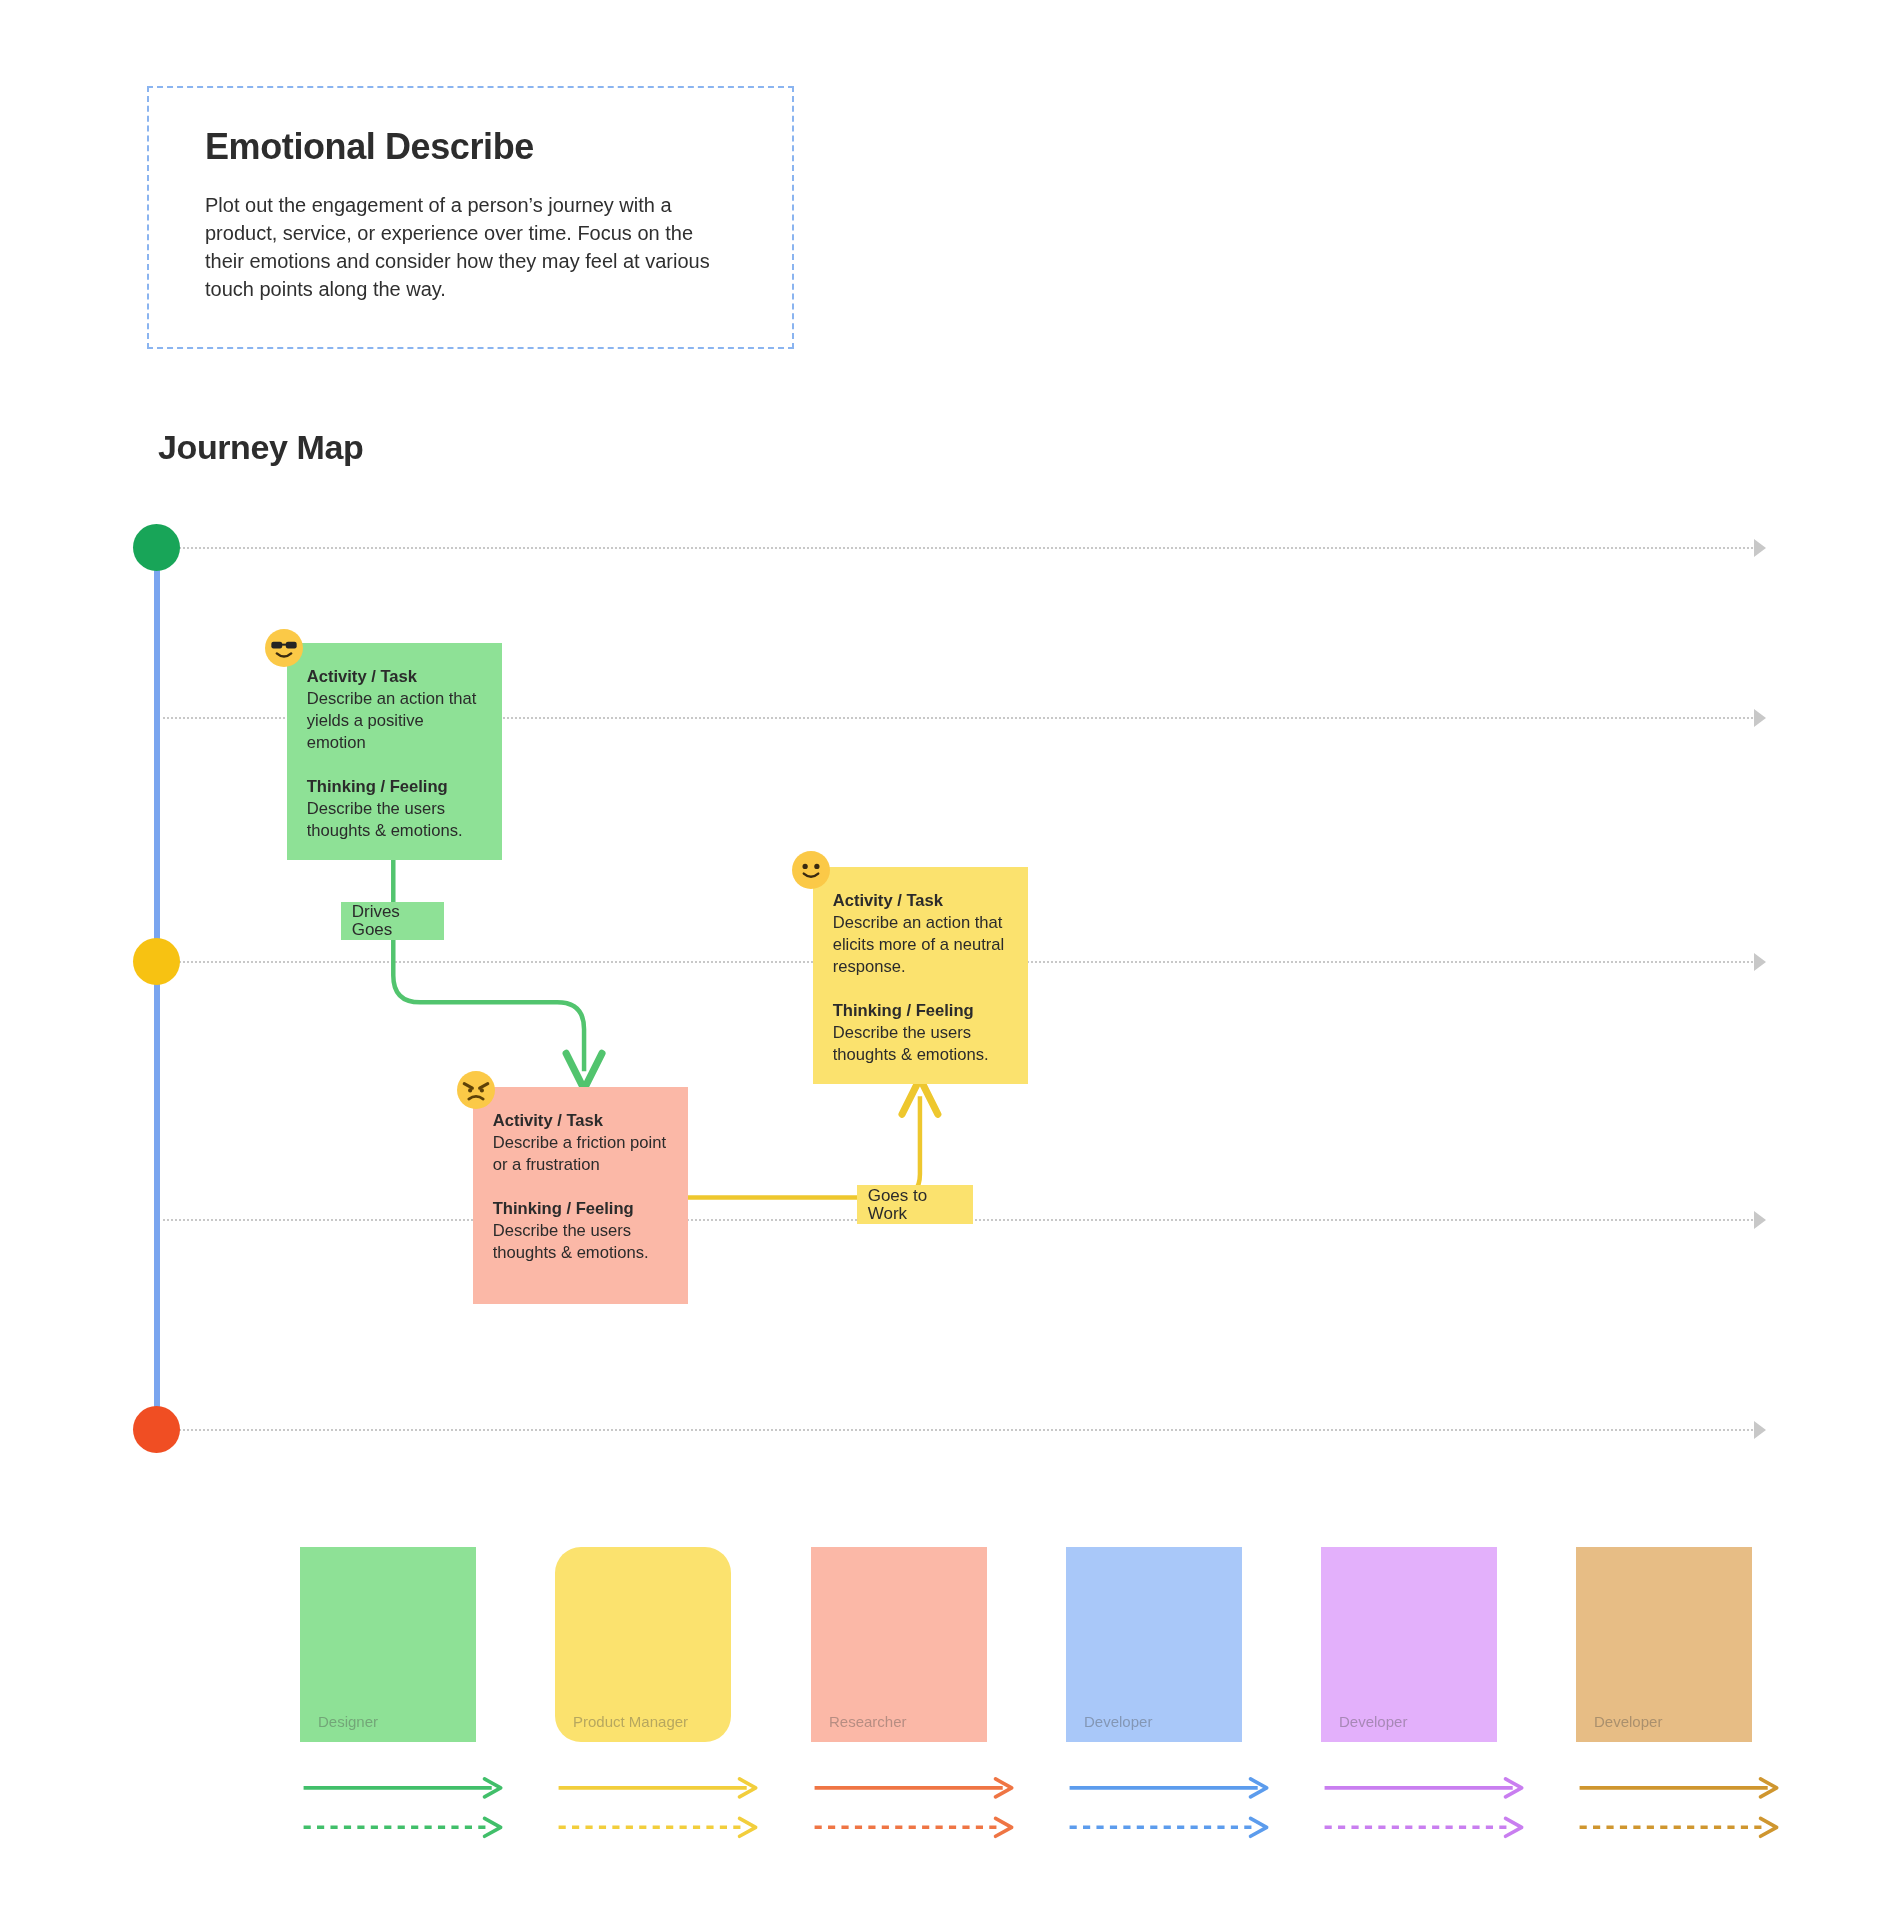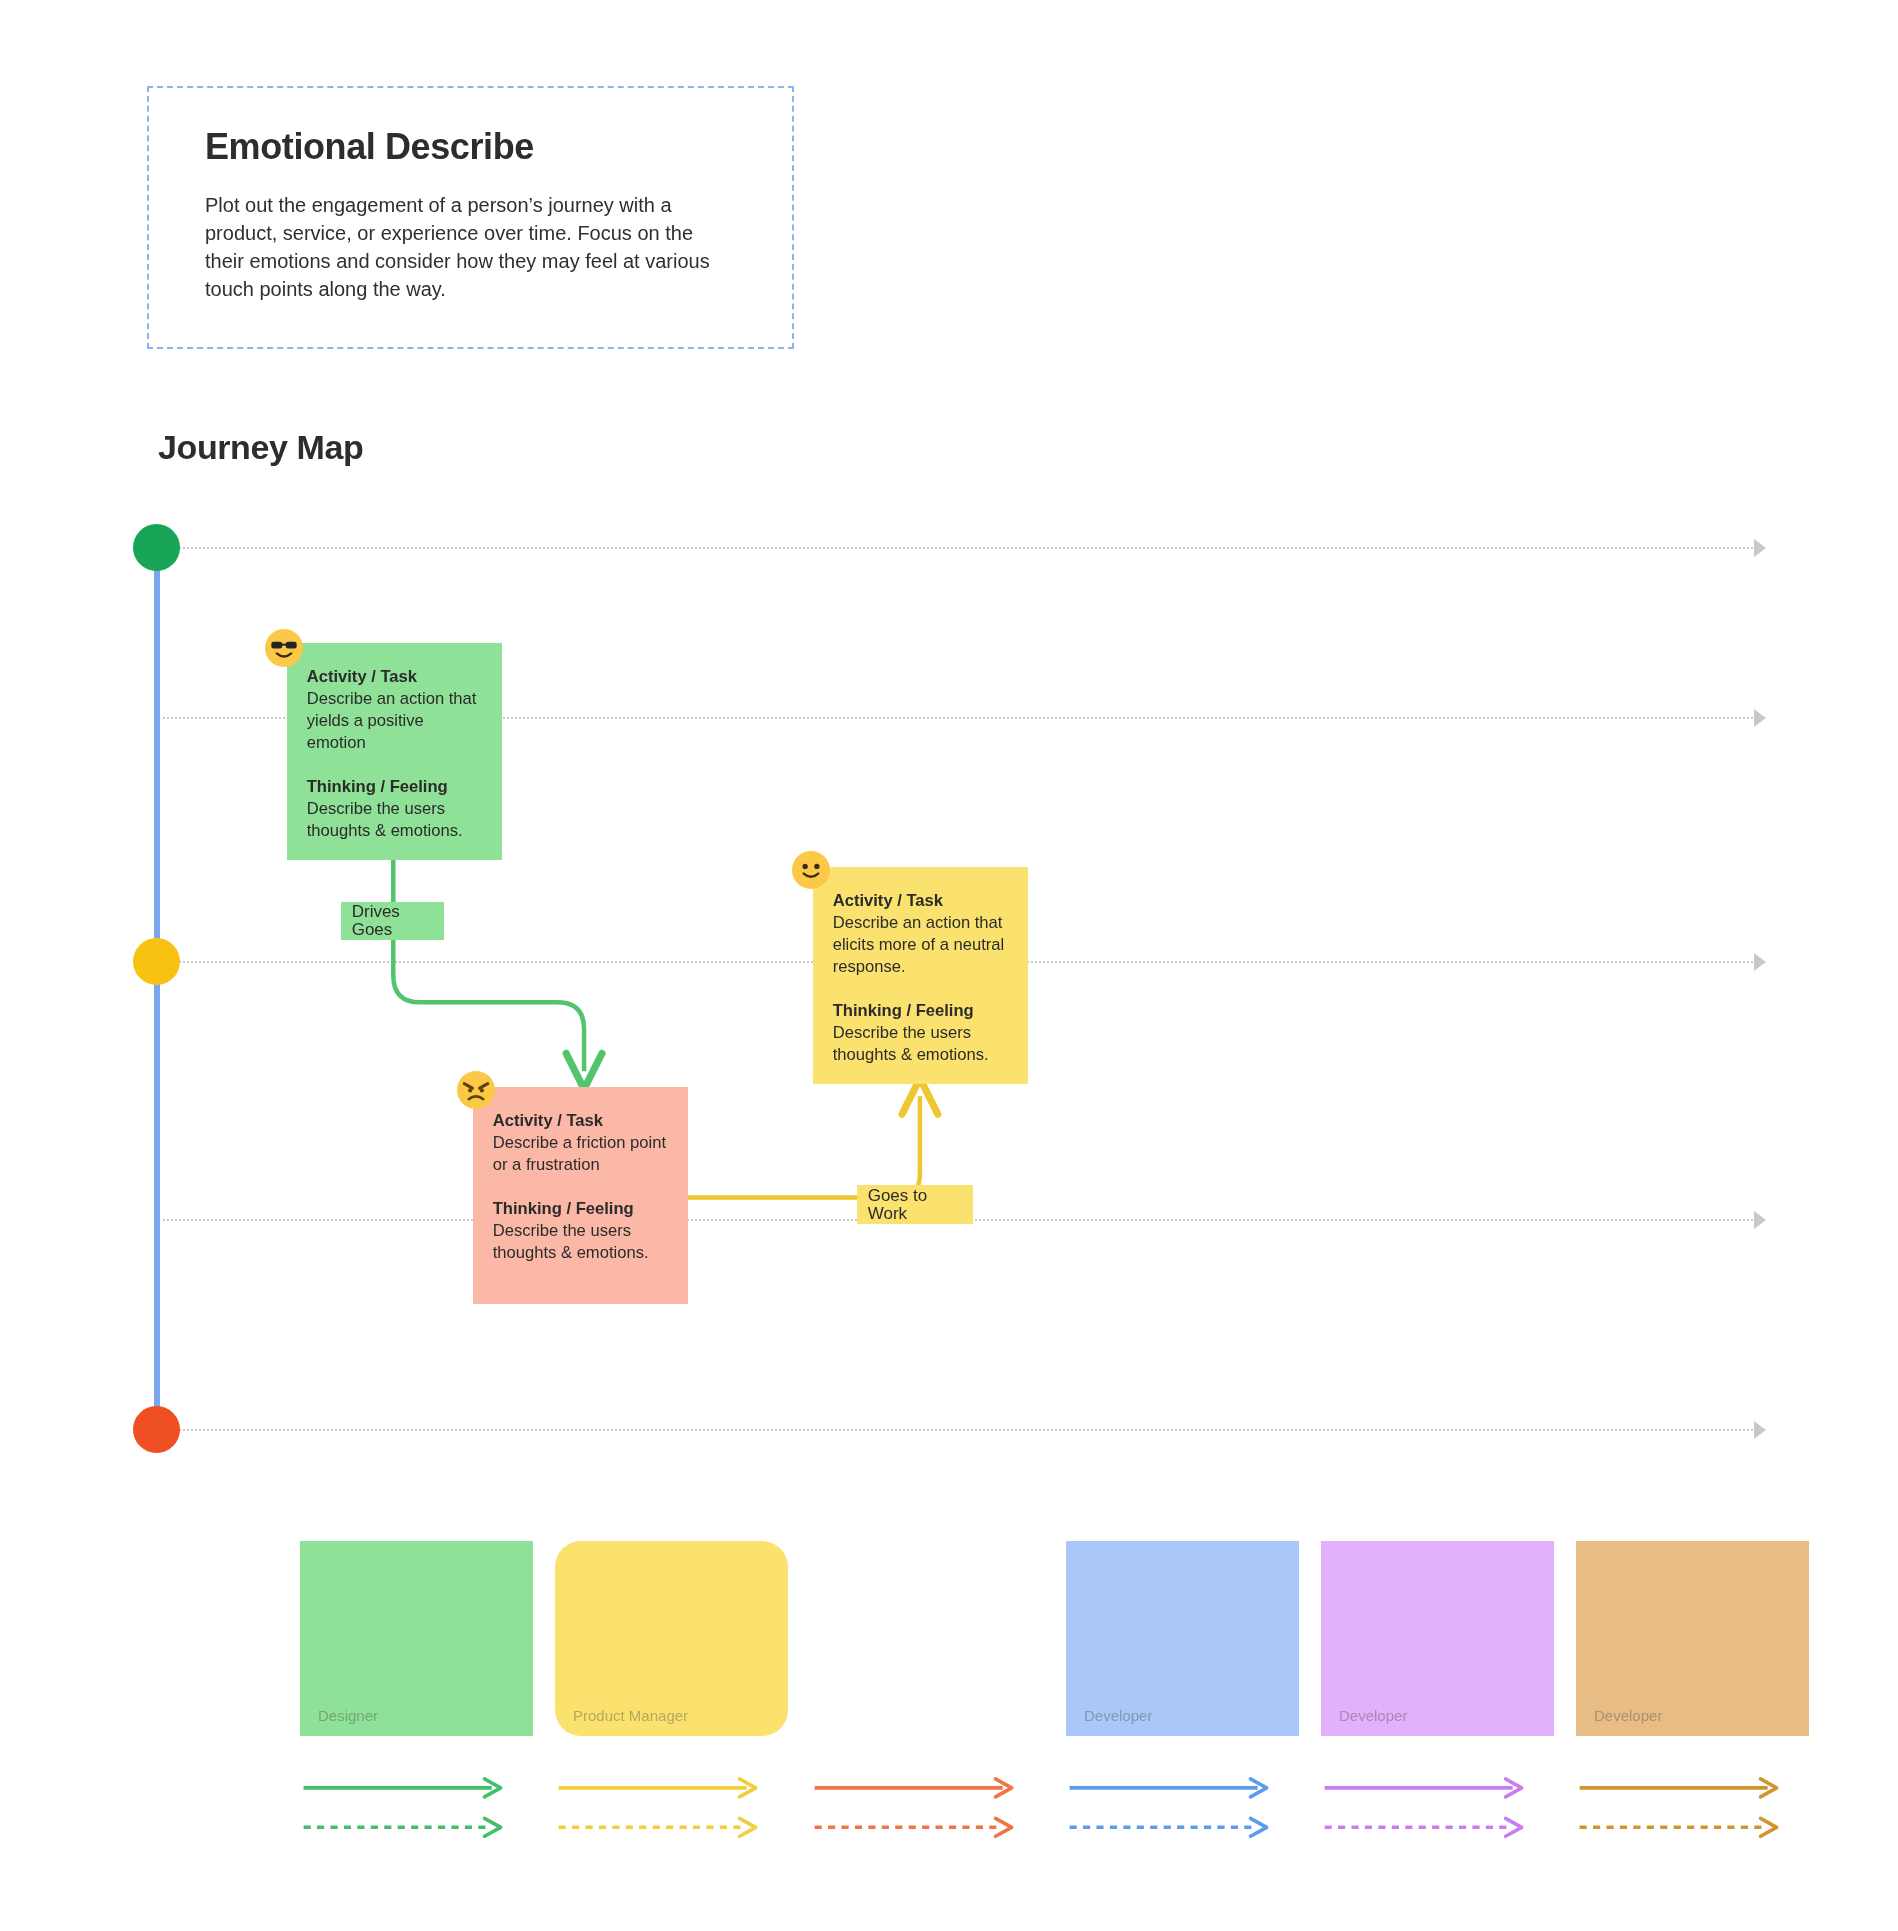--- a/index.html
+++ b/index.html
@@ -147,22 +147,22 @@
   
   .legend {
     position: absolute;
     left: 0;
     top: 1533px;
     width: 1899px;
     height: 340px;
   }
   .swatch {
     position: absolute;
-    top: 8px;
-    width: 233px;
+    top: 14px;
+    width: 176px;
     height: 195px;
   }
   .swatch-label {
     position: absolute;
     left: 18px;
     bottom: 12.5px;
     font-size: 15px;
     color: rgba(70,70,70,0.38);
   }
   .arrow-set {
@@ -278,20 +278,23 @@
       </svg></div>
     <div class="swatch" style="left: 555px; background: rgb(251, 226, 110); border-radius: 26px;">
       <div class="swatch-label">Product Manager</div>
     </div>
     <div class="arrow-set" style="left: 555px;"><svg viewBox="0 0 240 90" width="215" height="81">
         <path d="M4 22 L214 22" stroke="#f2ce3c" stroke-width="4" fill="none"></path>
         <path d="M206 12 L224 22 L206 32" stroke="#f2ce3c" stroke-width="4" fill="none" stroke-linecap="round" stroke-linejoin="round"></path>
         <path d="M4 66 L214 66" stroke="#f2ce3c" stroke-width="4" fill="none" stroke-dasharray="8 7"></path>
         <path d="M206 56 L224 66 L206 76" stroke="#f2ce3c" stroke-width="4" fill="none" stroke-linecap="round" stroke-linejoin="round"></path>
       </svg></div>
+    <div class="swatch" style="left: 811px; background: rgb(251, 184, 167);">
+      <div class="swatch-label">Researcher</div>
+    </div>
     <div class="arrow-set" style="left: 811px;"><svg viewBox="0 0 240 90" width="215" height="81">
         <path d="M4 22 L214 22" stroke="#ef7544" stroke-width="4" fill="none"></path>
         <path d="M206 12 L224 22 L206 32" stroke="#ef7544" stroke-width="4" fill="none" stroke-linecap="round" stroke-linejoin="round"></path>
         <path d="M4 66 L214 66" stroke="#ef7544" stroke-width="4" fill="none" stroke-dasharray="8 7"></path>
         <path d="M206 56 L224 66 L206 76" stroke="#ef7544" stroke-width="4" fill="none" stroke-linecap="round" stroke-linejoin="round"></path>
       </svg></div>
     <div class="swatch" style="left: 1066px; background: rgb(169, 200, 249);">
       <div class="swatch-label">Developer</div>
     </div>
     <div class="arrow-set" style="left: 1066px;"><svg viewBox="0 0 240 90" width="215" height="81">

